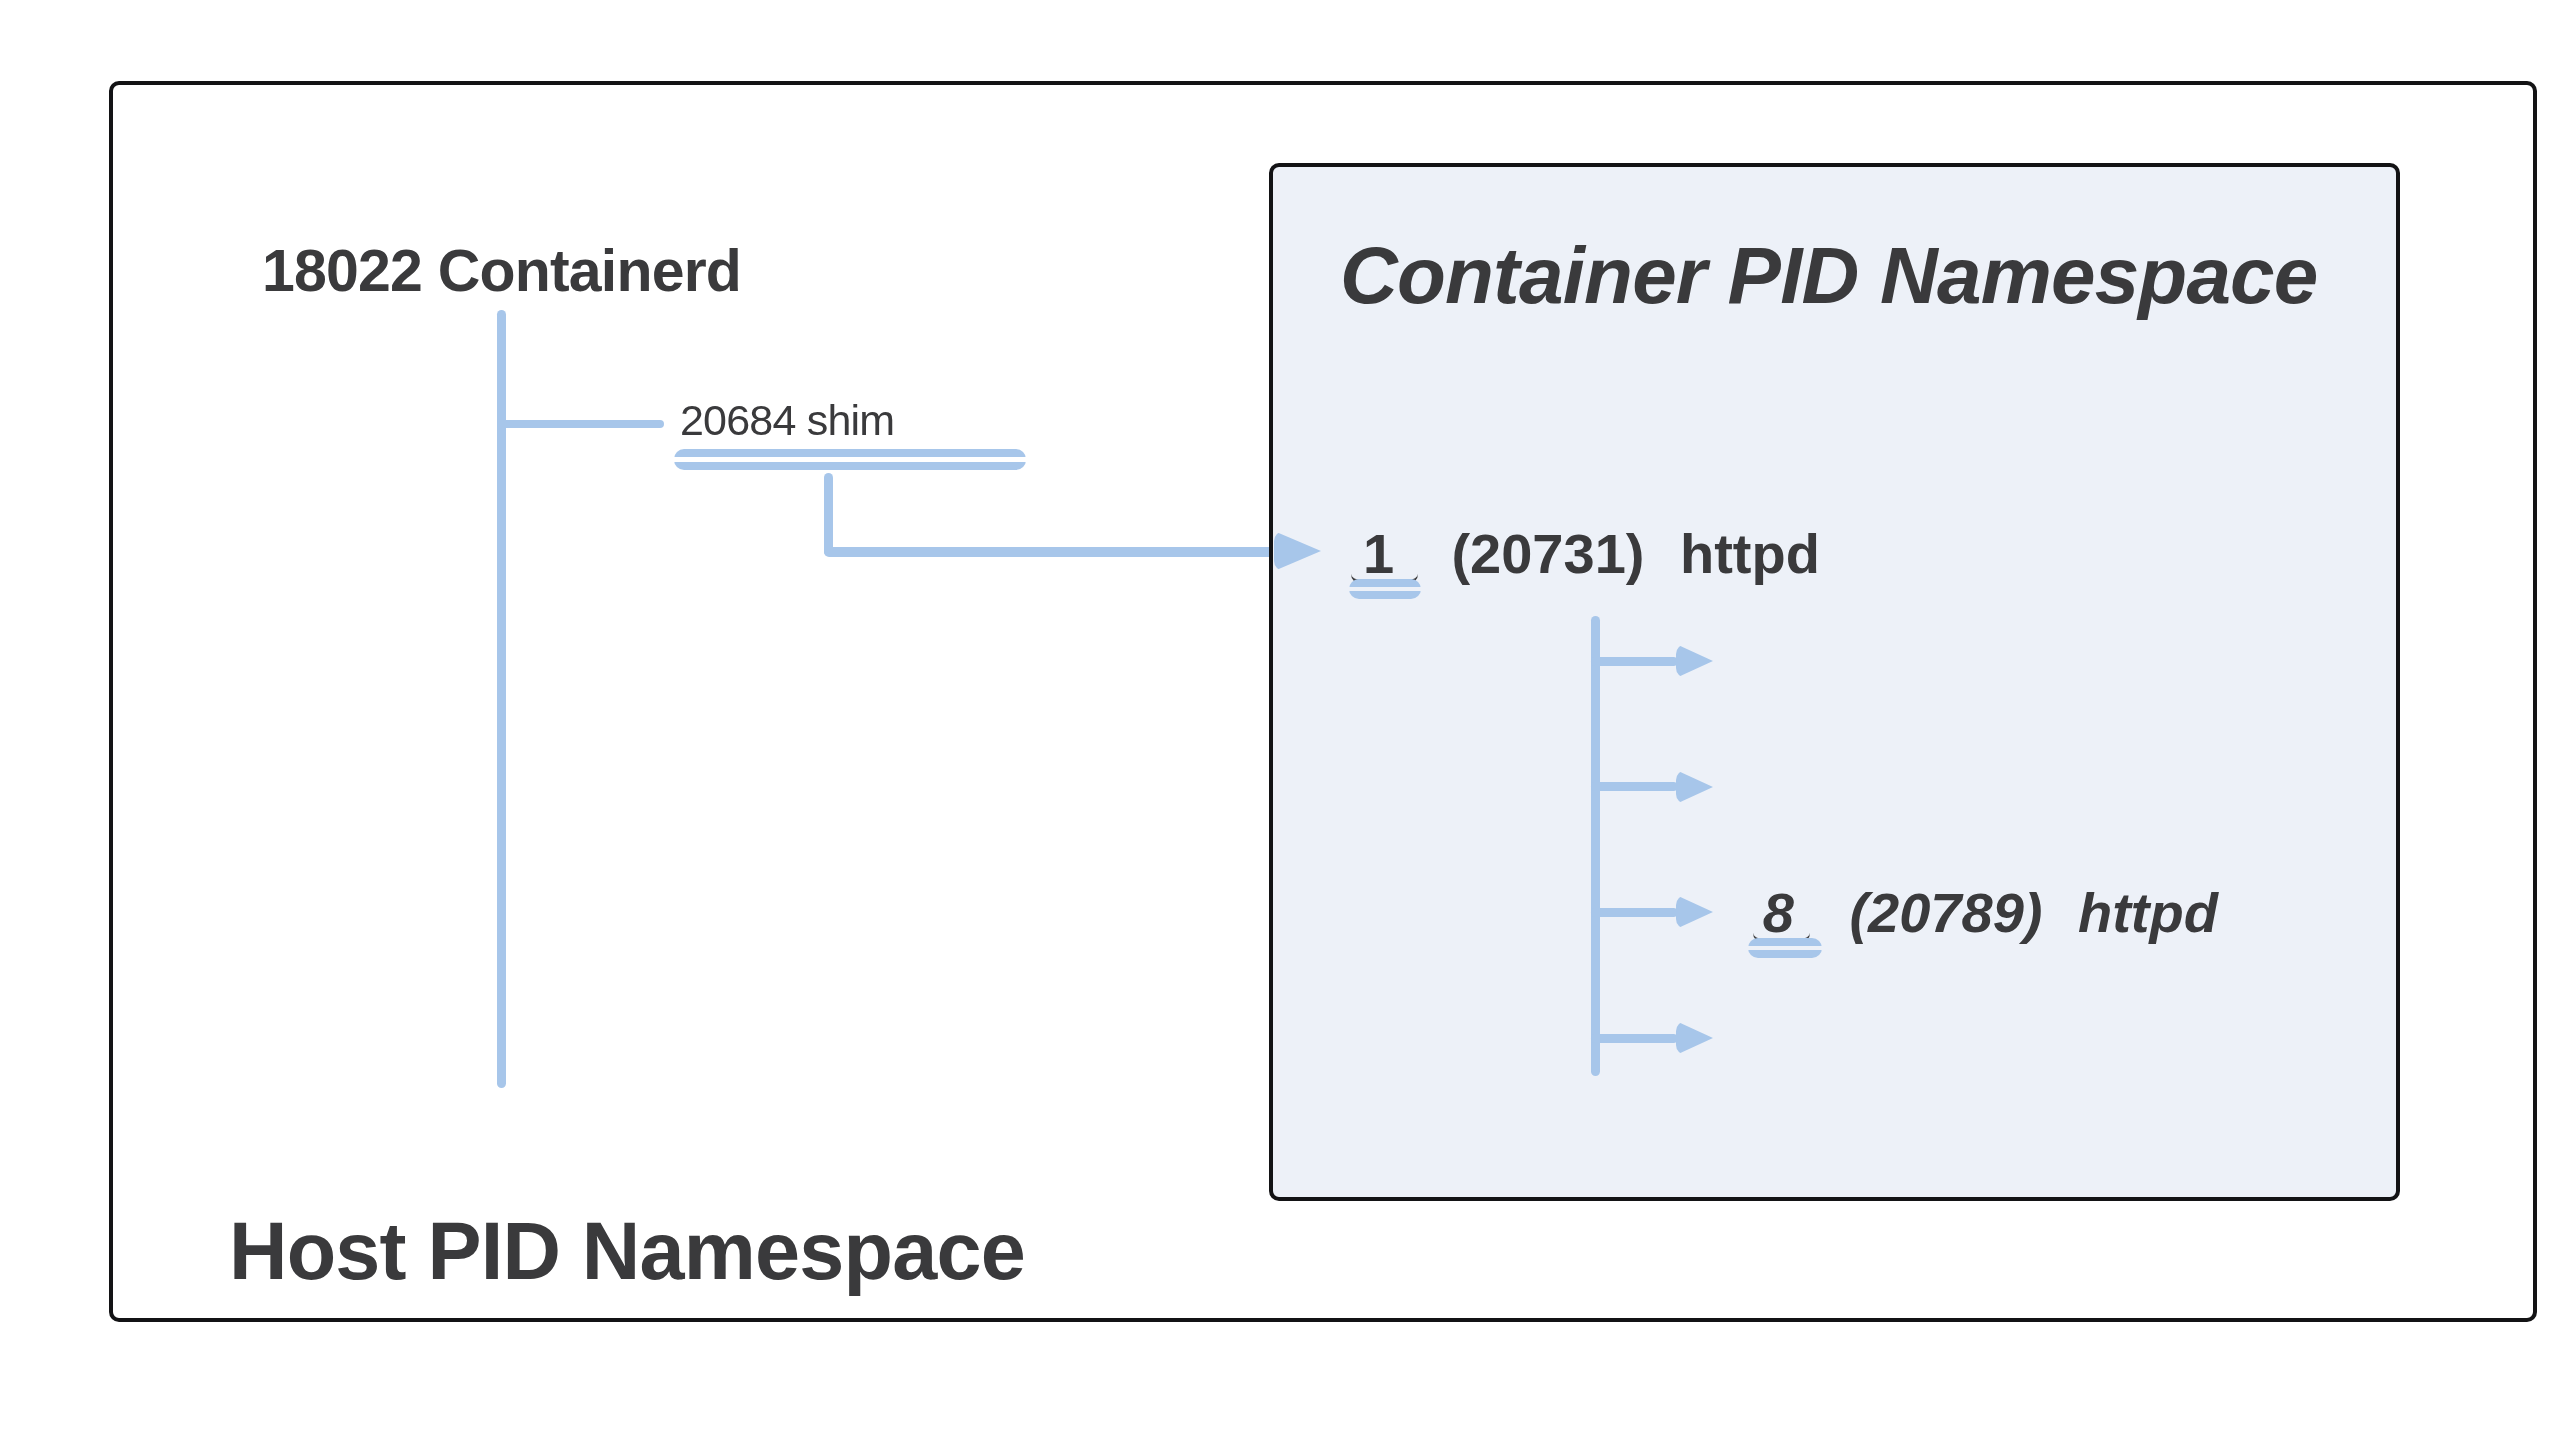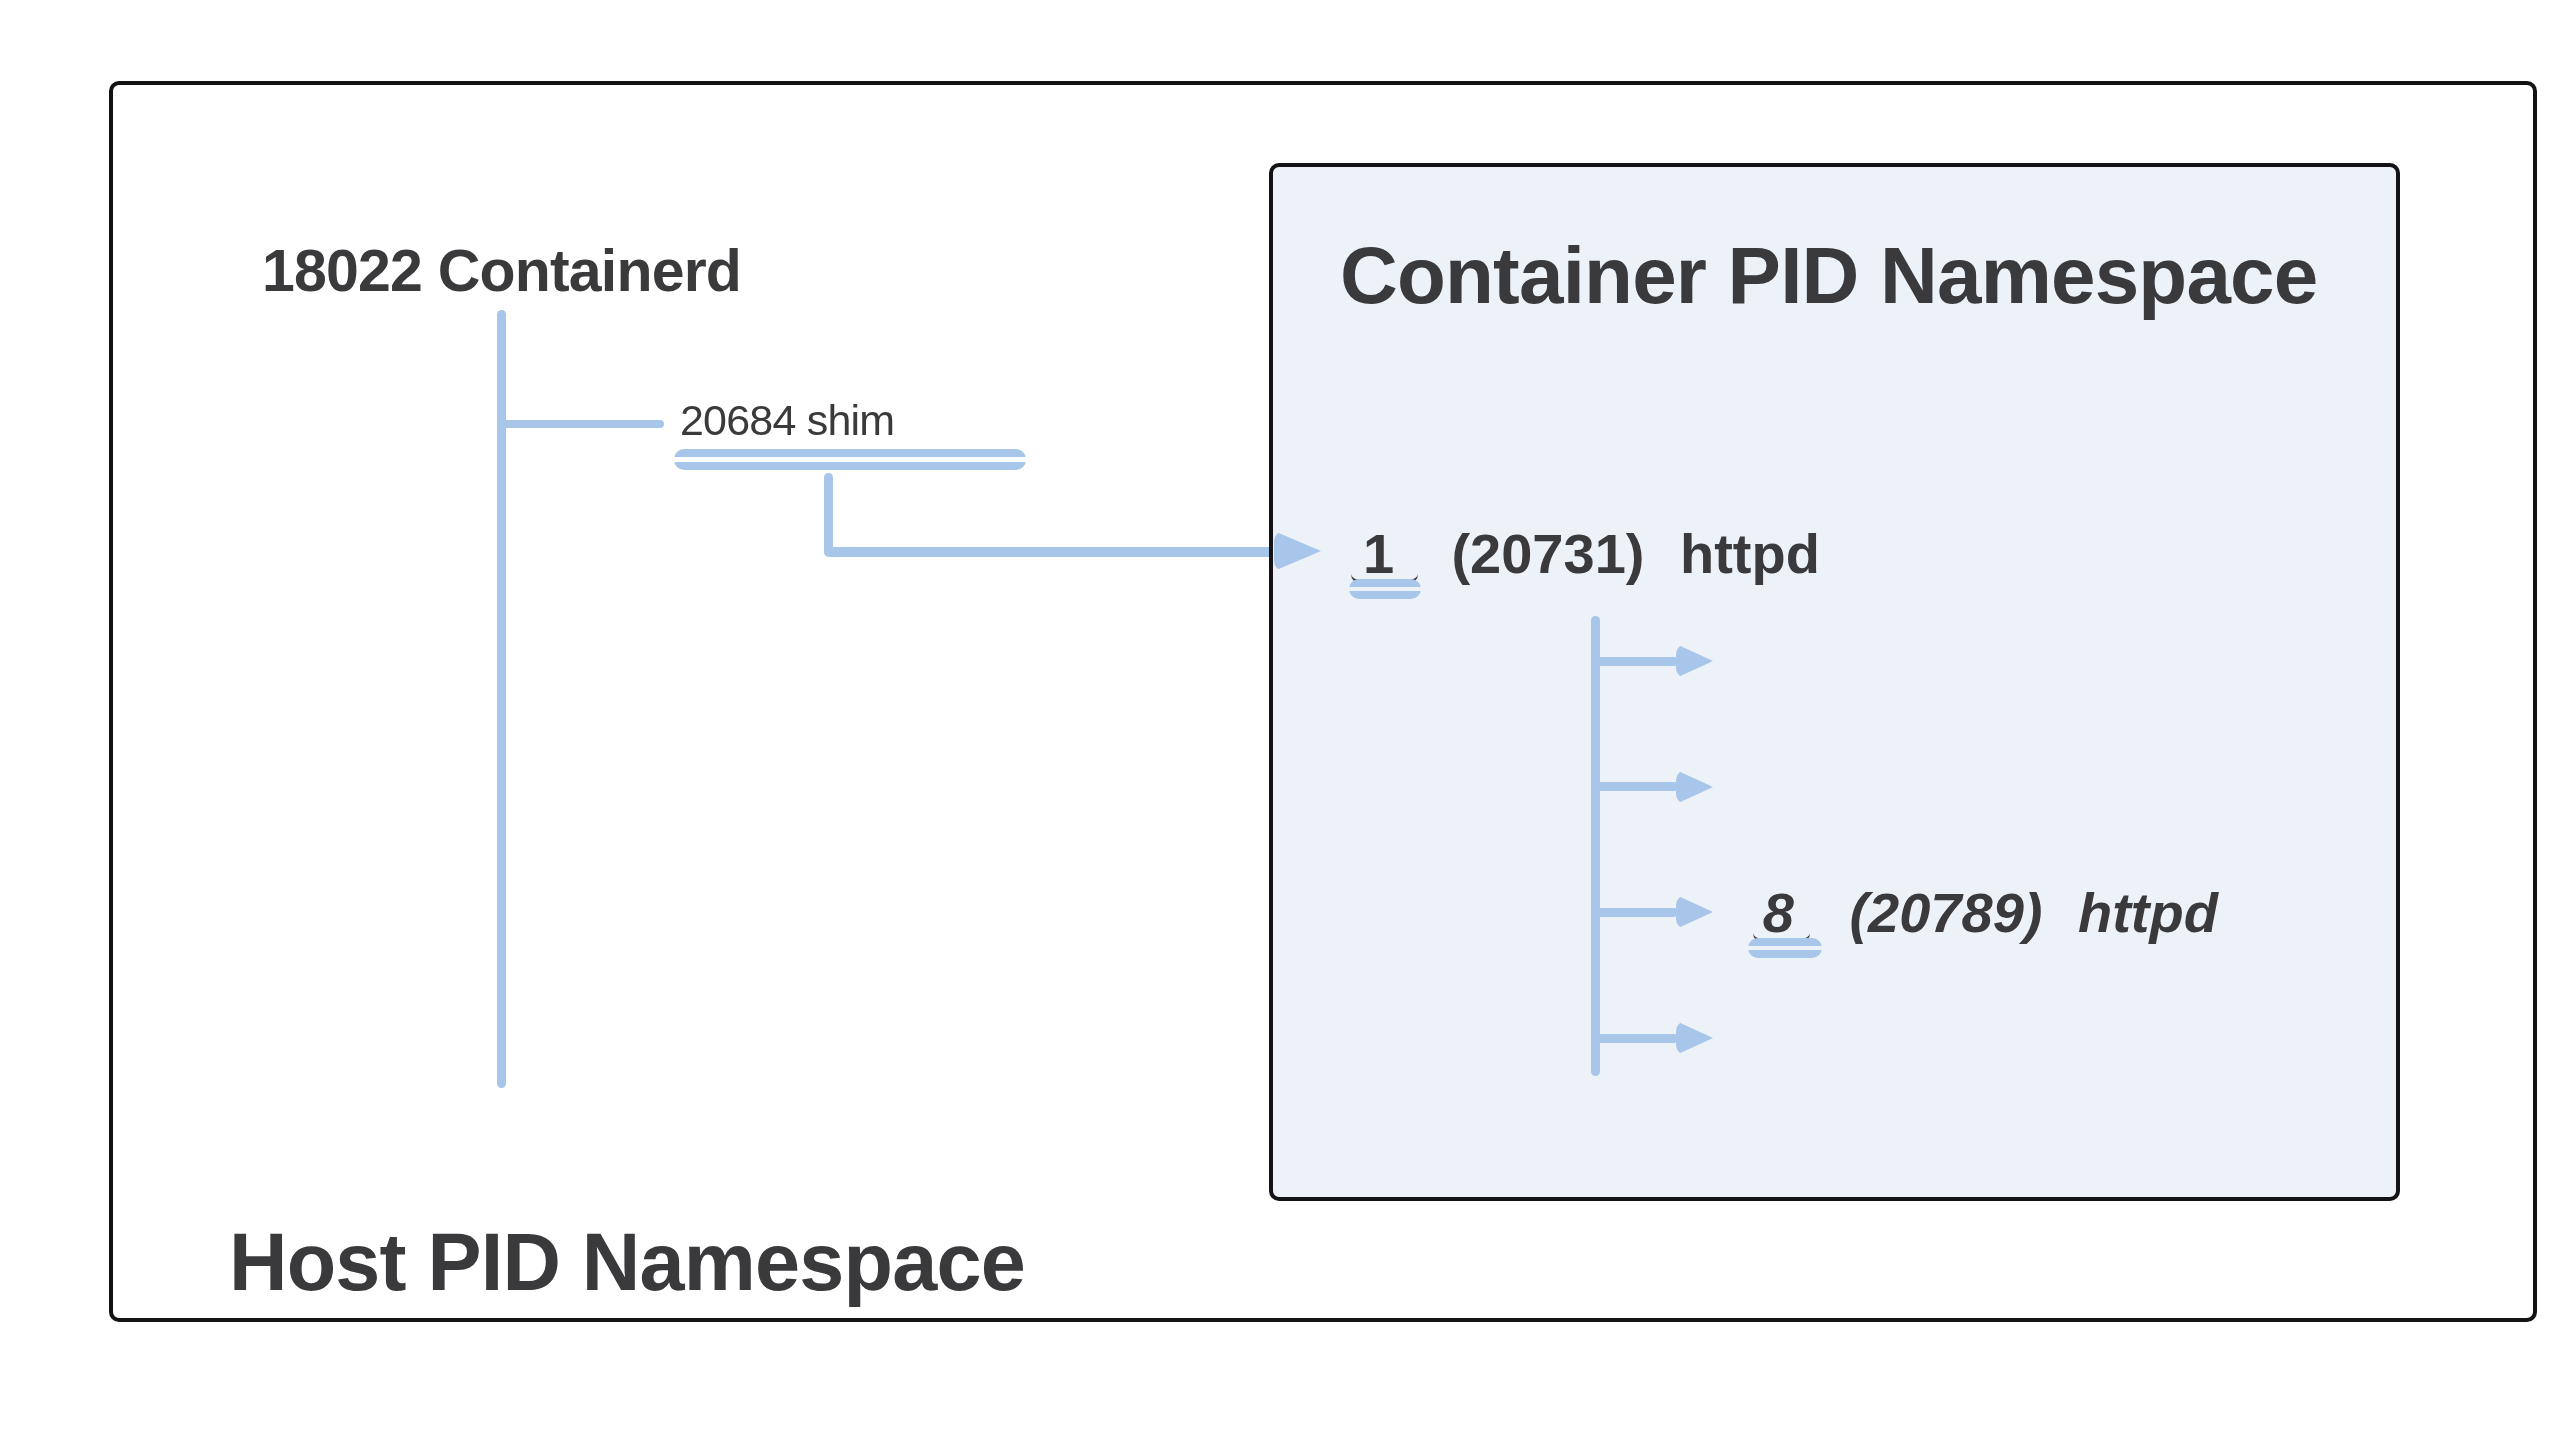--- a/index.html
+++ b/index.html
@@ -15,22 +15,22 @@
 
   
   .outer-box{position:absolute;left:109px;top:81px;width:2420px;height:1233px;
              border:4px solid var(--black);z-index:0;}
   .container-box{position:absolute;left:1269px;top:163px;width:1123px;height:1030px;
                  border:4.8px solid var(--black);background:var(--fill);z-index:1;}
 
   
   .txt{position:absolute;white-space:nowrap;font-weight:700;color:var(--dark);}
   .t-containerd{left:262px;top:242px;font-size:59px;line-height:59px;letter-spacing:-0.8px;}
-  .t-host{left:229px;top:1211px;font-size:81px;line-height:81px;letter-spacing:-0.8px;margin-top:11px;}
-  .t-title{left:1340px;top:236px;font-size:80px;line-height:80px;letter-spacing:-0.8px;z-index:2;}
+  .t-host{left:229px;top:1211px;font-size:81px;line-height:81px;letter-spacing:-0.8px;}
+  .t-title{left:1340px;top:236px;font-size:80px;line-height:80px;letter-spacing:-0.8px;z-index:2;font-style:italic;}
 
   
   .shim{position:absolute;left:680px;top:389px;font-size:43px;line-height:62px;
         font-weight:400;letter-spacing:-0.8px;white-space:nowrap;}
   .shim .dbars{position:absolute;left:-5.6px;top:60px;width:352px;height:21px;
         background:linear-gradient(to bottom,var(--blue) 0 8px,transparent 8px 13px,var(--blue) 13px 21px);}
 
   
   .proc-row{position:absolute;font-size:56px;line-height:56px;font-weight:700;
             white-space:nowrap;z-index:2;color:var(--dark);}

